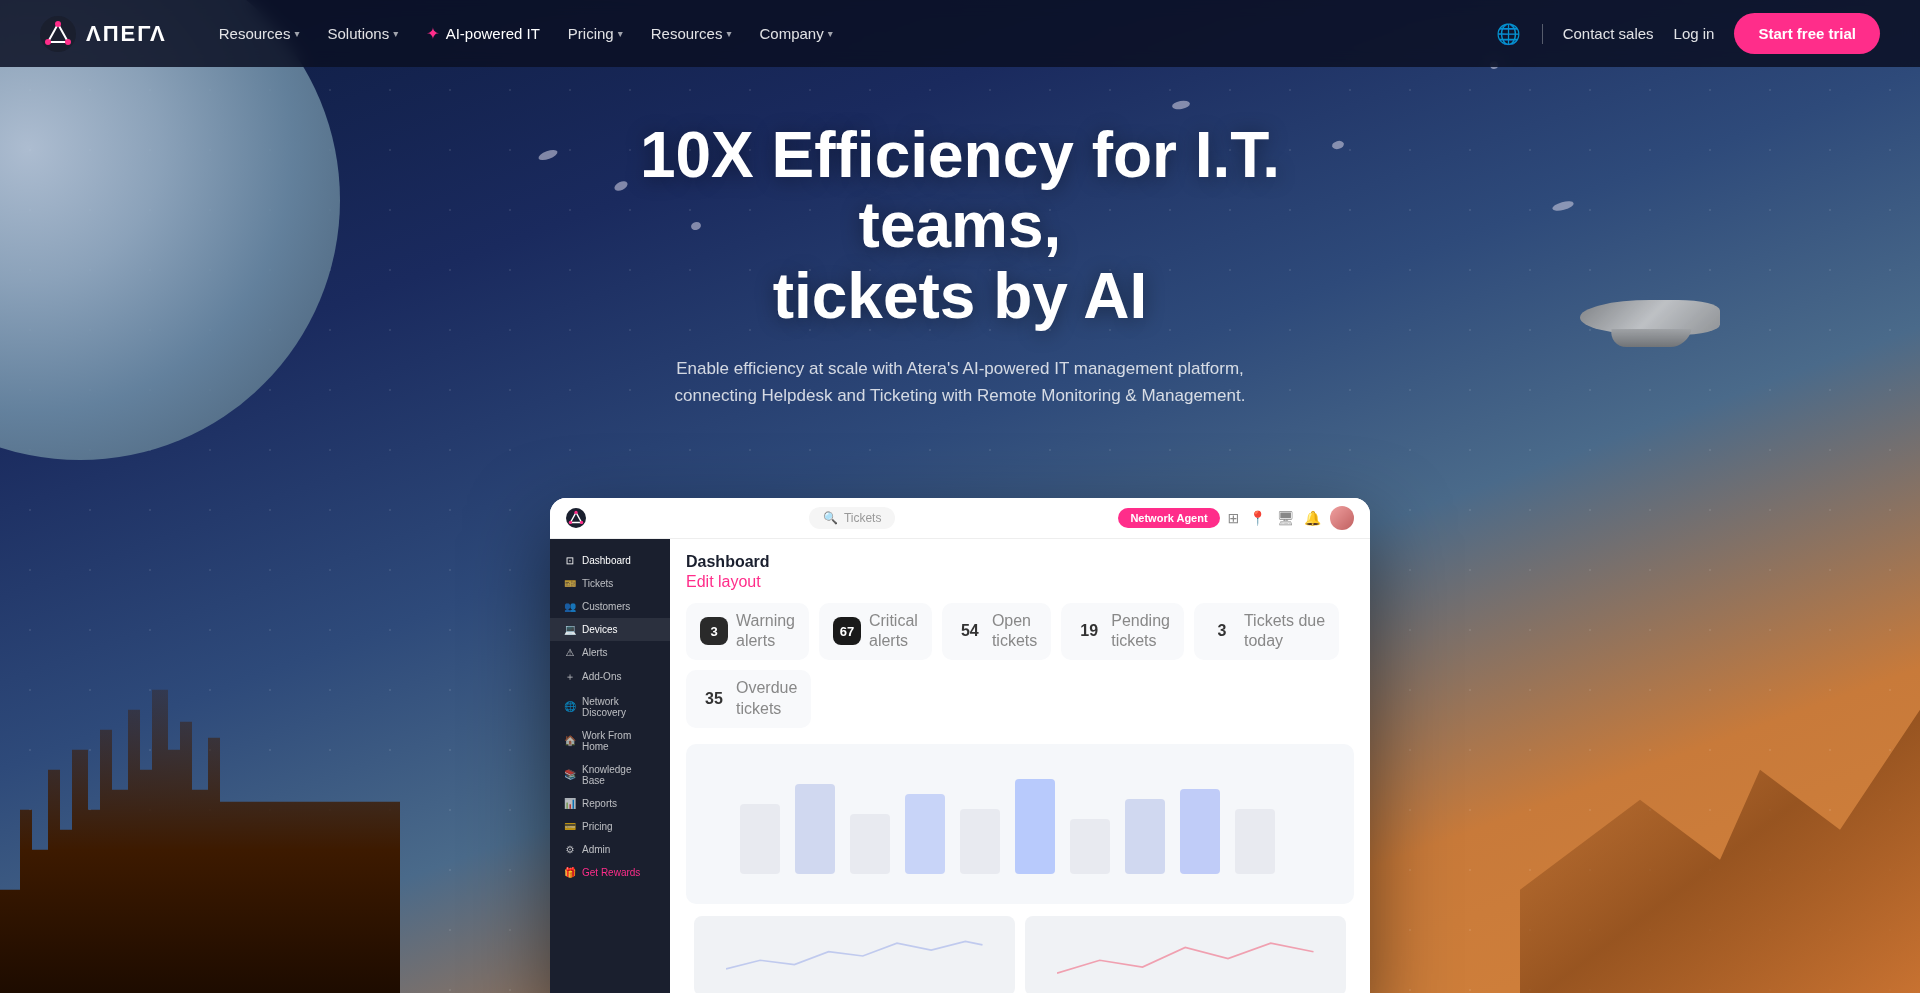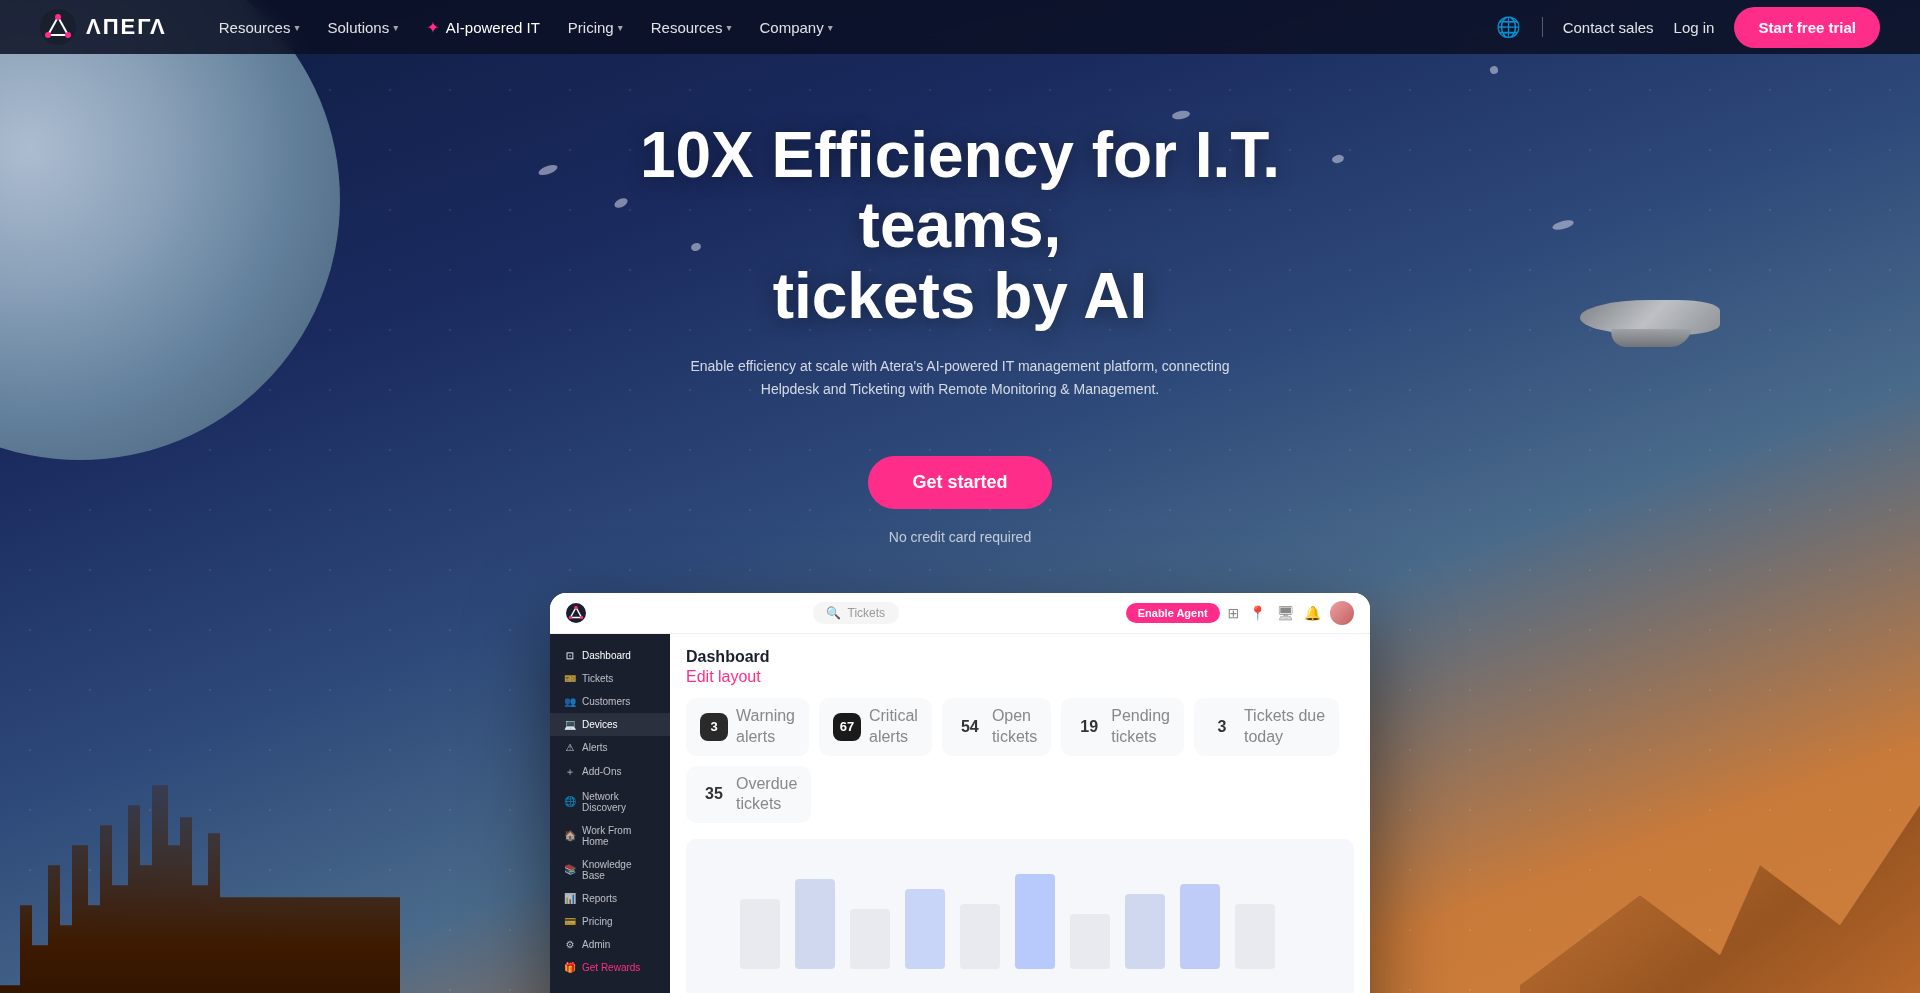--- a/index.html
+++ b/index.html
@@ -2,21 +2,21 @@
 <html><head>
   <meta charset="utf-8">
   <style>
     *, *::before, *::after { box-sizing: border-box; margin: 0; padding: 0; }
     body { font-family: -apple-system, BlinkMacSystemFont, 'Segoe UI', sans-serif; overflow-x: hidden; }
 
     
     nav {
       position: fixed; top: 0; left: 0; right: 0; z-index: 100;
       display: flex; align-items: center; justify-content: space-between;
-      padding: 0 40px; height: 54px;
+      padding: 0 40px; height: 67px;
       background: rgba(10, 15, 35, 0.85); backdrop-filter: blur(8px);
     }
     .nav-left { display: flex; align-items: center; gap: 40px; }
     .logo { display: flex; align-items: center; gap: 10px; }
     .logo-icon { width: 36px; height: 36px; }
     .logo-text { color: #fff; font-size: 22px; font-weight: 700; letter-spacing: 2px; }
     .nav-links { display: flex; align-items: center; gap: 4px; }
     .nav-link {
       color: rgba(255,255,255,0.88); font-size: 15px; padding: 6px 12px;
       border-radius: 6px; cursor: pointer; display: flex; align-items: center; gap: 4px;
@@ -96,22 +96,22 @@
       position: relative; z-index: 10;
       text-align: center; max-width: 800px;
       padding: 0 20px;
     }
     .hero-title {
       font-size: 64px; font-weight: 800; color: #fff;
       line-height: 1.1; margin-bottom: 24px;
       text-shadow: 0 2px 20px rgba(0,0,0,0.4);
     }
     .hero-subtitle {
-      font-size: 14px; color: rgba(255,255,255,0.8);
-      max-width: 600px; margin: 0 auto 56px; line-height: 1.6;
+      font-size: 17px; color: rgba(255,255,255,0.8);
+      max-width: 600px; margin: 0 auto 40px; line-height: 1.6;
     }
     .get-started-btn {
       background: #ff2d8a; color: #fff; border: none; border-radius: 30px;
       padding: 16px 44px; font-size: 18px; font-weight: 600; cursor: pointer;
       display: inline-block; margin-bottom: 16px;
     }
     .no-cc { color: rgba(255,255,255,0.7); font-size: 14px; margin-top: 4px; }
 
     
     .dashboard-preview {
@@ -288,44 +288,40 @@
 
   <div class="bottom-rocks"></div>
   <div class="city-silhouette"></div>
 
   <div class="hero-content">
     <h1 class="hero-title">
       <span>10X Efficiency for I.T. teams,</span><br>
       <span>tickets by AI</span>
     </h1>
     <p class="hero-subtitle">Enable efficiency at scale with Atera's AI-powered IT management platform, connecting Helpdesk and Ticketing with Remote Monitoring &amp; Management.</p>
-    <div>
-      <button class="get-started-btn">Get started</button>
-      <p class="no-cc">No credit card required</p>
-    </div>
   </div>
 
   <div class="dashboard-preview">
 
     <div class="dash-header">
       <div class="dash-logo">
         <svg width="20" height="20" viewBox="0 0 36 36" fill="none">
           <circle cx="18" cy="18" r="18" fill="#1a1f2e"></circle>
           <path d="M18 8 L28 26 H8 Z" fill="none" stroke="#fff" stroke-width="2.5"></path>
           <circle cx="18" cy="8" r="3" fill="#ff2d8a"></circle>
           <circle cx="8" cy="26" r="3" fill="#ff2d8a"></circle>
           <circle cx="28" cy="26" r="3" fill="#ff2d8a"></circle>
         </svg>
       </div>
       <div class="dash-search">
         <span>🔍</span>
         <span>Tickets</span>
       </div>
       <div class="dash-header-right">
-        <button class="install-agent-btn">Enable Agent</button>
+        <button class="install-agent-btn">Network Agent</button>
         <div class="dash-icons">
           <span>⊞</span>
           <span>📍</span>
           <span>🖥</span>
           <span>🔔</span>
         </div>
         <div class="dash-avatar"></div>
       </div>
     </div>
 

